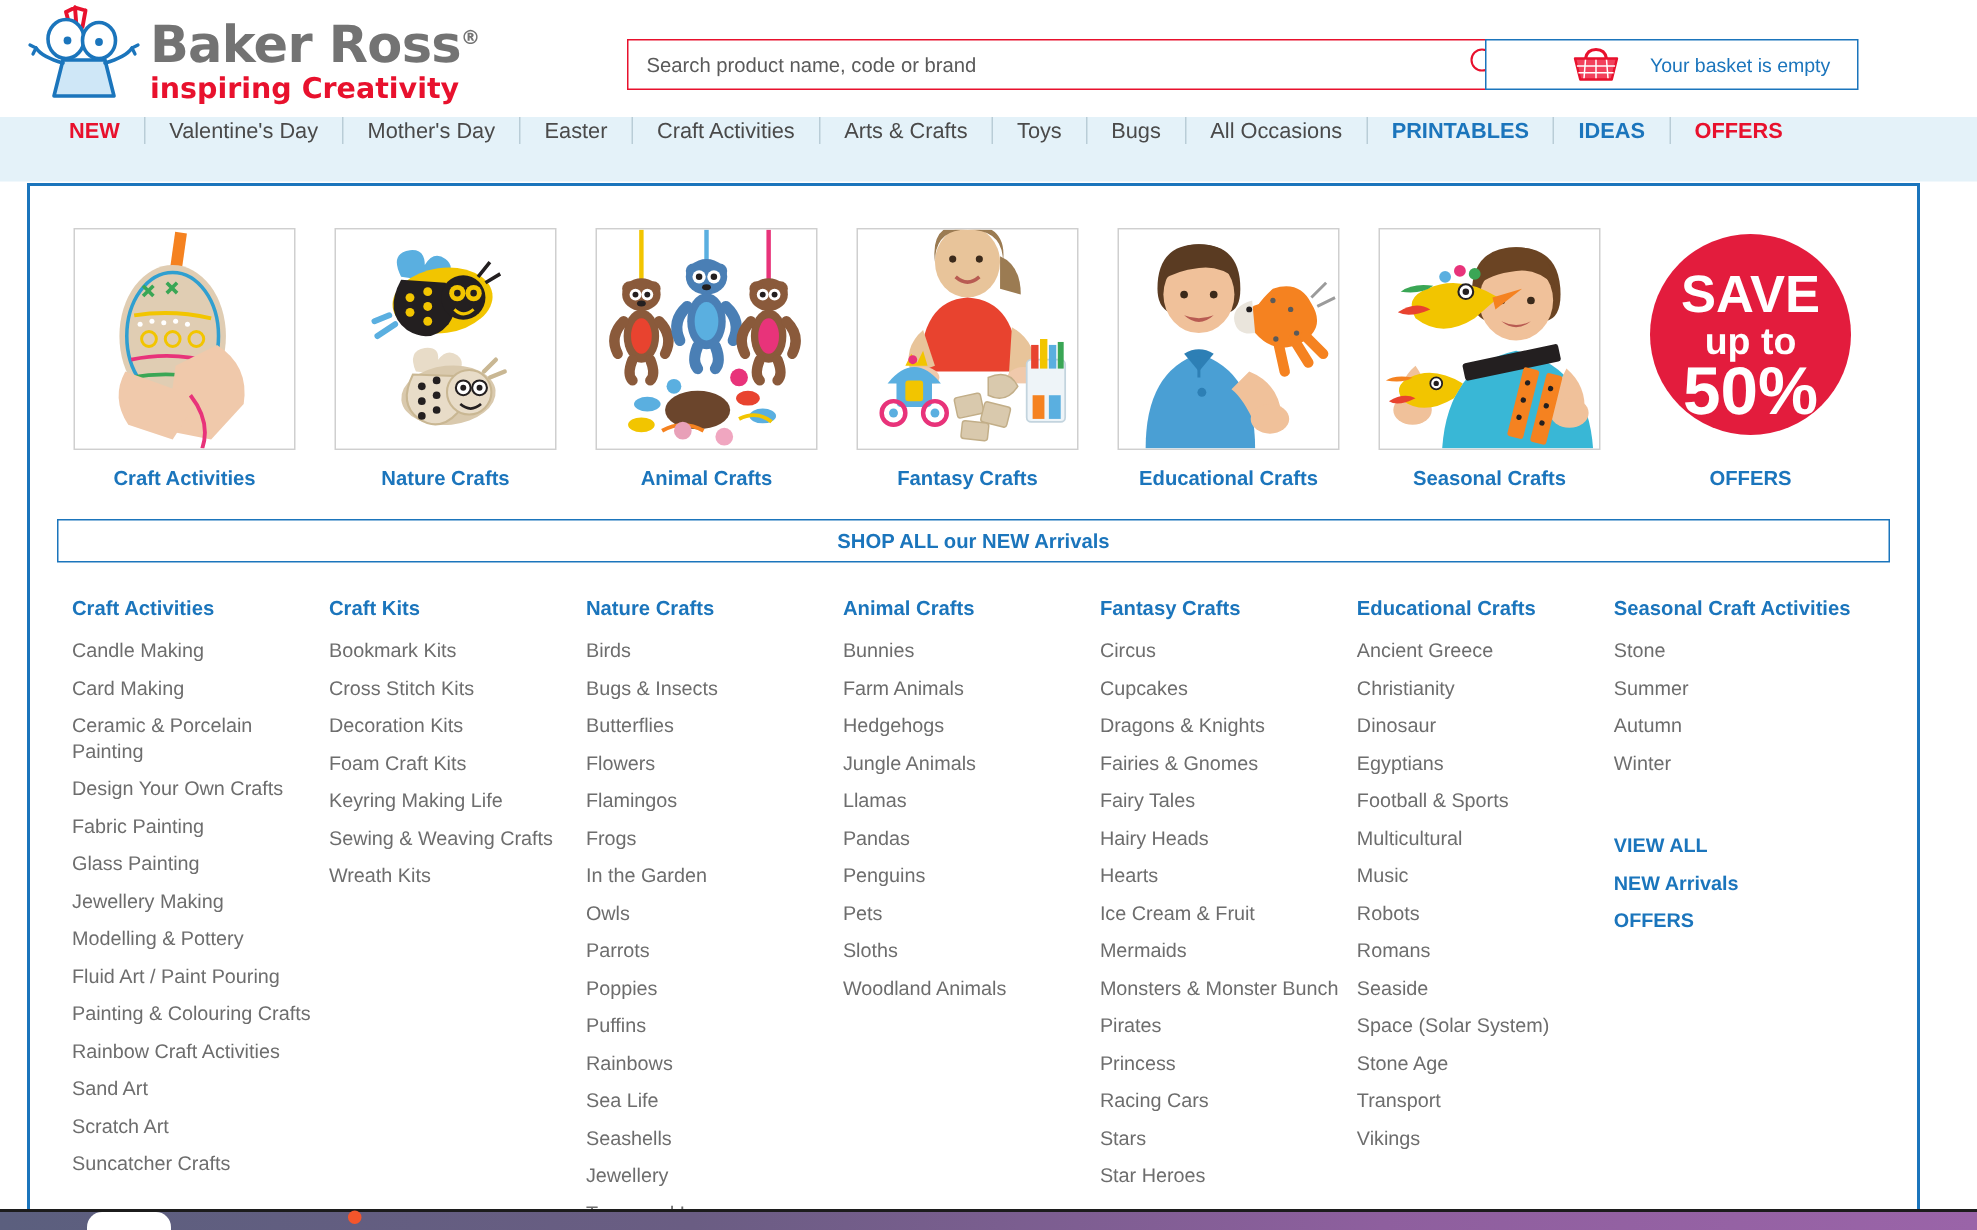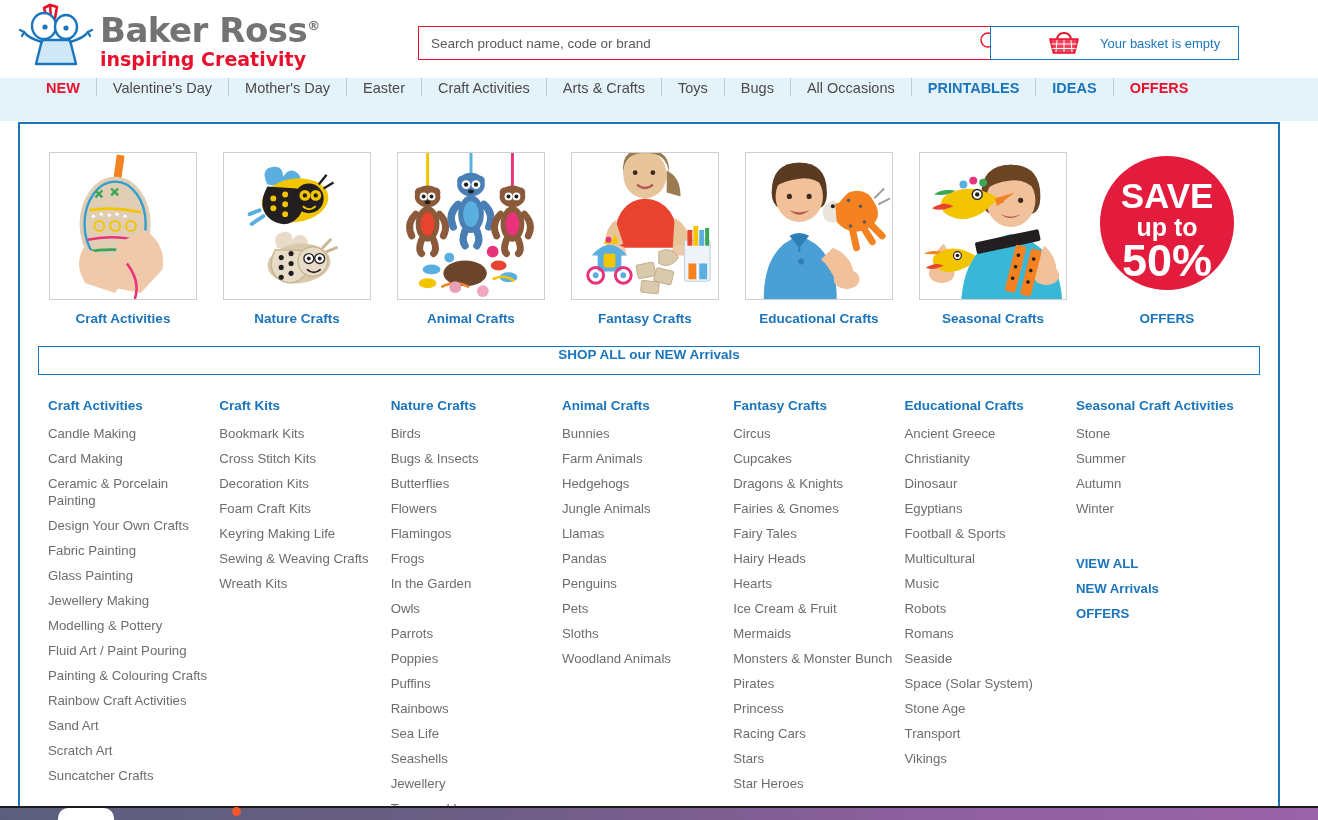--- a/index.html
+++ b/index.html
@@ -135,21 +135,21 @@
   .tile-badge {
     width: 148px; height: 148px;
     display:flex; align-items:center; justify-content:flex-end;
   }
 
   
   .shopall {
     margin: 20px 18px 0 18px;
     height: 29px;
     border: 1px solid #1b75bc;
-    display: flex; justify-content: center;
+    display: flex; align-items: center; justify-content: center;
     cursor: pointer;
   }
   .shopall-text {
     font-size: 13.5px; font-weight: bold; color: #1b75bc;
   }
 
   
   .cols {
     display: flex;
     padding: 22px 18px 0 28px;

